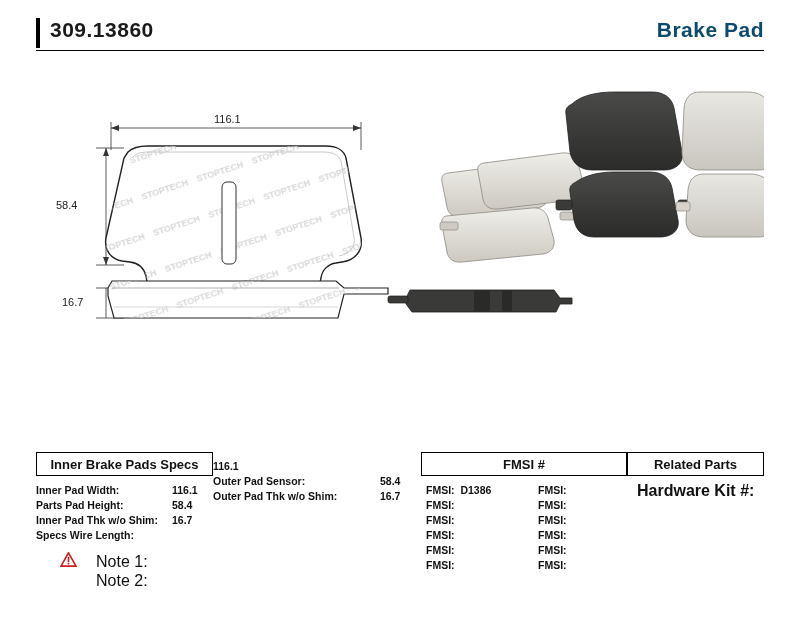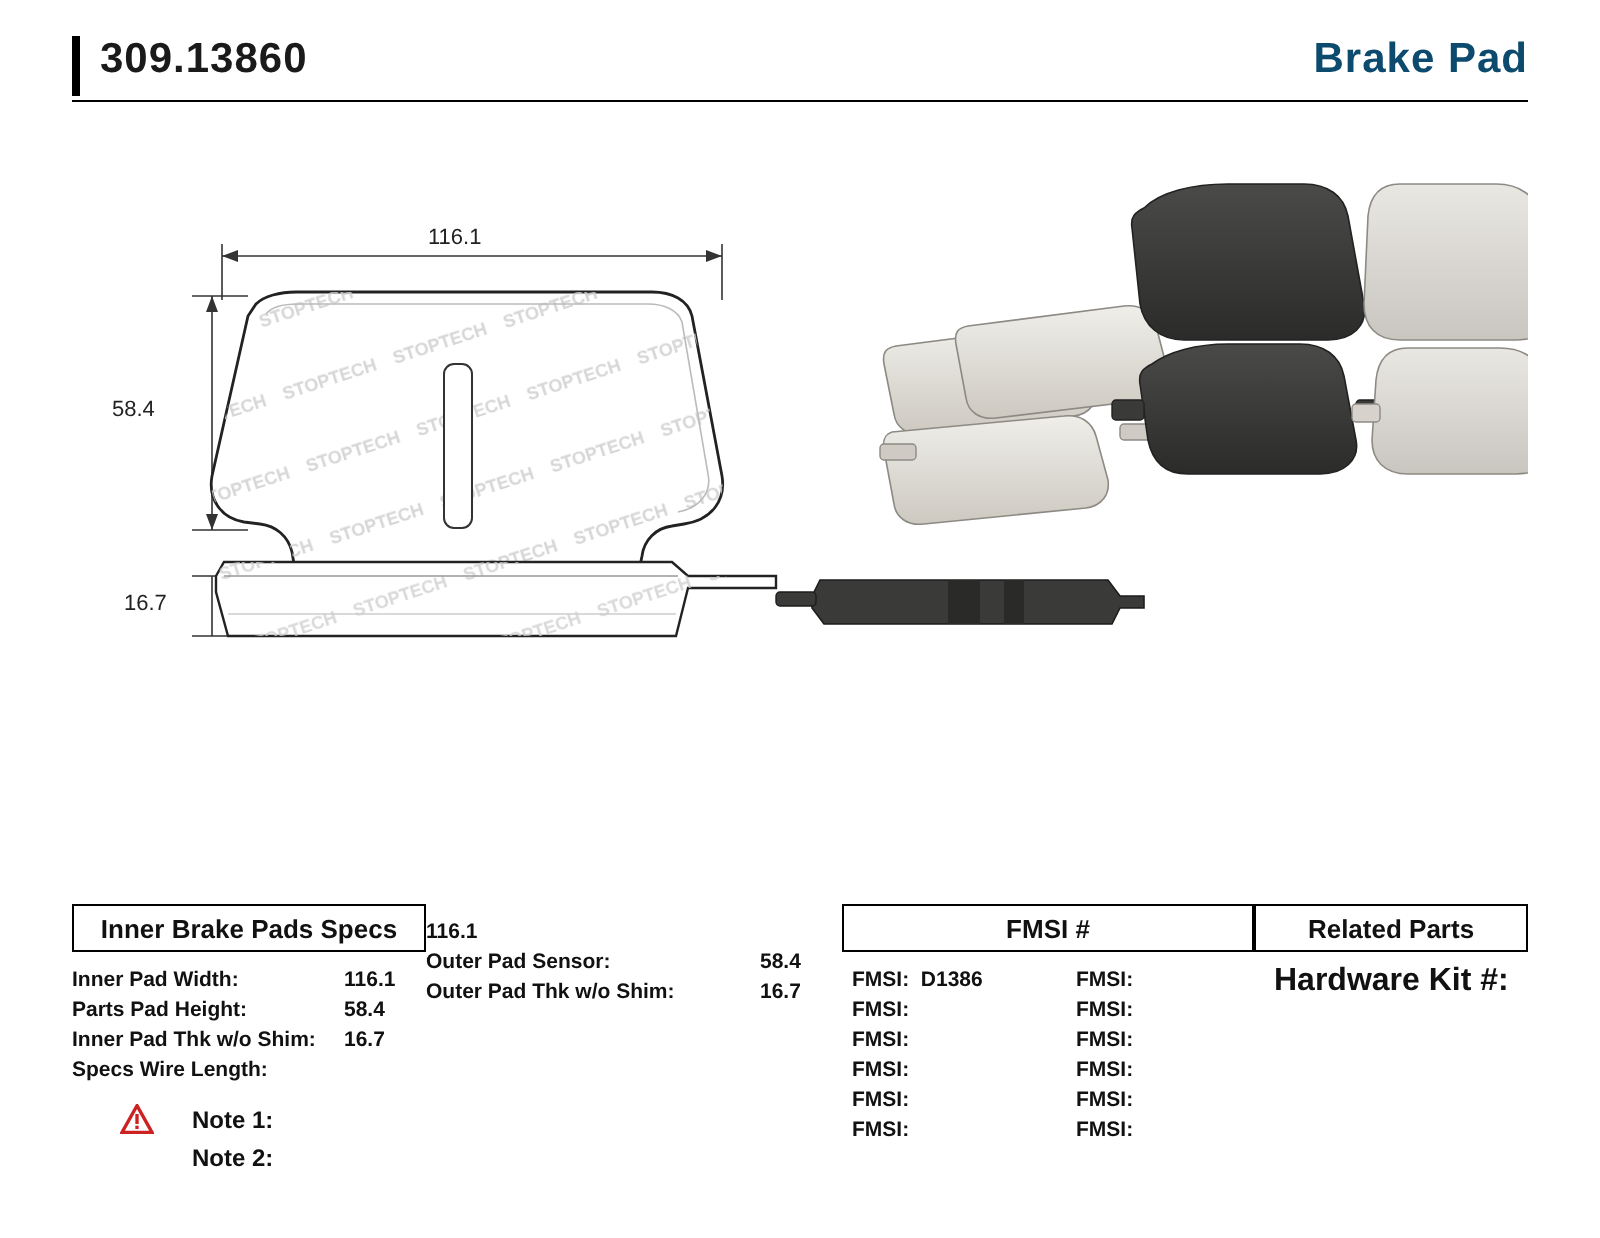--- a/index.html
+++ b/index.html
@@ -148,22 +148,22 @@
   
   .notes {
     position: absolute;
     left: 36px;
     top: 552px;
     width: 400px;
   }
   .note-row {
     position: relative;
     height: 19px;
-    font-size: 12px;
-    font-weight: bold;
+    font-size: 16px;
+    font-weight: normal;
     color: #111;
   }
   .note-label { position: absolute; left: 60px; top: 1px; }
   .warn-icon {
     position: absolute;
     left: 24px;
     top: 0px;
     width: 17px;
     height: 15px;
   }

